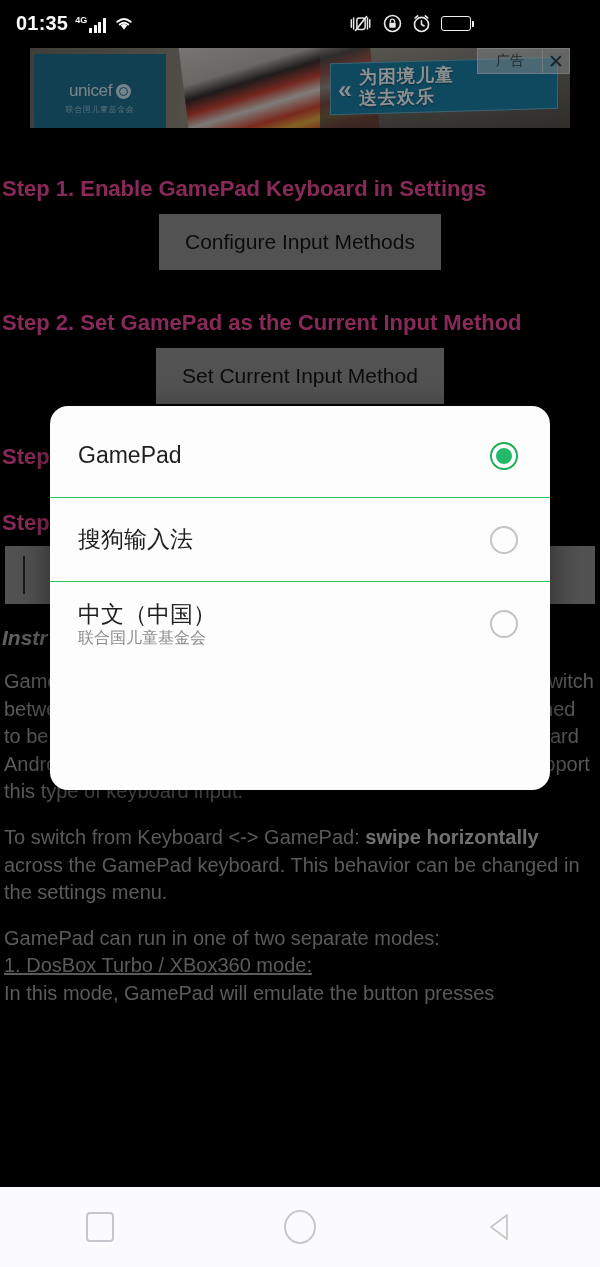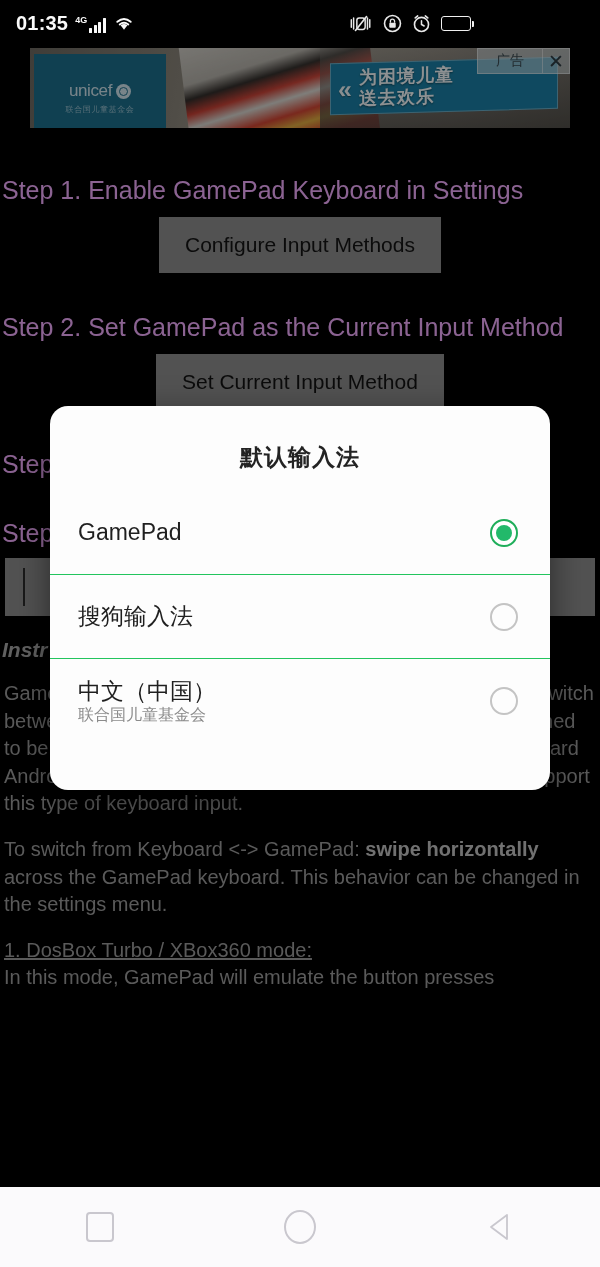--- a/index.html
+++ b/index.html
@@ -266,24 +266,25 @@
   .app-content {
     position: absolute;
     top: 128px; left: 0;
     width: 600px;
     bottom: 80px;
     z-index: 5;
     color: #9a9a9a;
     overflow: hidden;
   }
   .step-label {
-    font-size: 25px;
-    color: #f0abfc;
+    font-size: 22px;
+    color: #ec4899;
     padding: 0 2px;
     white-space: nowrap;
+    font-weight: bold;
   }
   .step-block { margin-bottom: 0; }
   .app-btn {
     display: block;
     margin: 12px auto 0 auto;
     background: #8d8d8d;
     color: #141414;
     border: none;
     font-size: 21px;
     font-family: inherit;
@@ -472,20 +473,21 @@
 
       <div class="instructions-head">Instr</div>
 
       <div class="para">Gamepad Keyboard is a Virtual Keyboard that allows you to switch between a virtual keyboard and a virtual gamepad. It is designed to be used with games and applications that can accept standard Android Keyboard Input Methods. Most Android emulators support this type of keyboard input.</div>
 
       <div class="para">
         <span>To switch from Keyboard &lt;-&gt; GamePad: </span><b>swipe horizontally</b><span> across the GamePad keyboard. This behavior can be changed in the settings menu.</span>
       </div>
 
       <div class="para">
+        <div>GamePad can run in one of two separate modes:</div>
         <div><u>1. DosBox Turbo / XBox360 mode:</u></div>
         <div>In this mode, GamePad will emulate the button presses</div>
       </div>
     </div>
   </div>
 
   <div class="status-bar">
     <div class="status-left">
       <span class="status-clock">01:35</span>
       <span class="sig-wrap">
@@ -552,21 +554,20 @@
     </div>
     <div class="ad-tag">
       <span class="ad-tag-label">广告</span>
       <span class="ad-tag-close">✕</span>
     </div>
   </div>
 
   <div class="scrim"></div>
 
   <div class="dialog">
-    <div class="dialog-title">默认输入法</div>
     <div class="opt-list">
 
       <div class="opt-row">
         <div class="opt-texts">
           <span class="opt-title">GamePad</span>
         </div>
         <span class="radio checked"></span>
       </div>
 
       <div class="opt-row">

